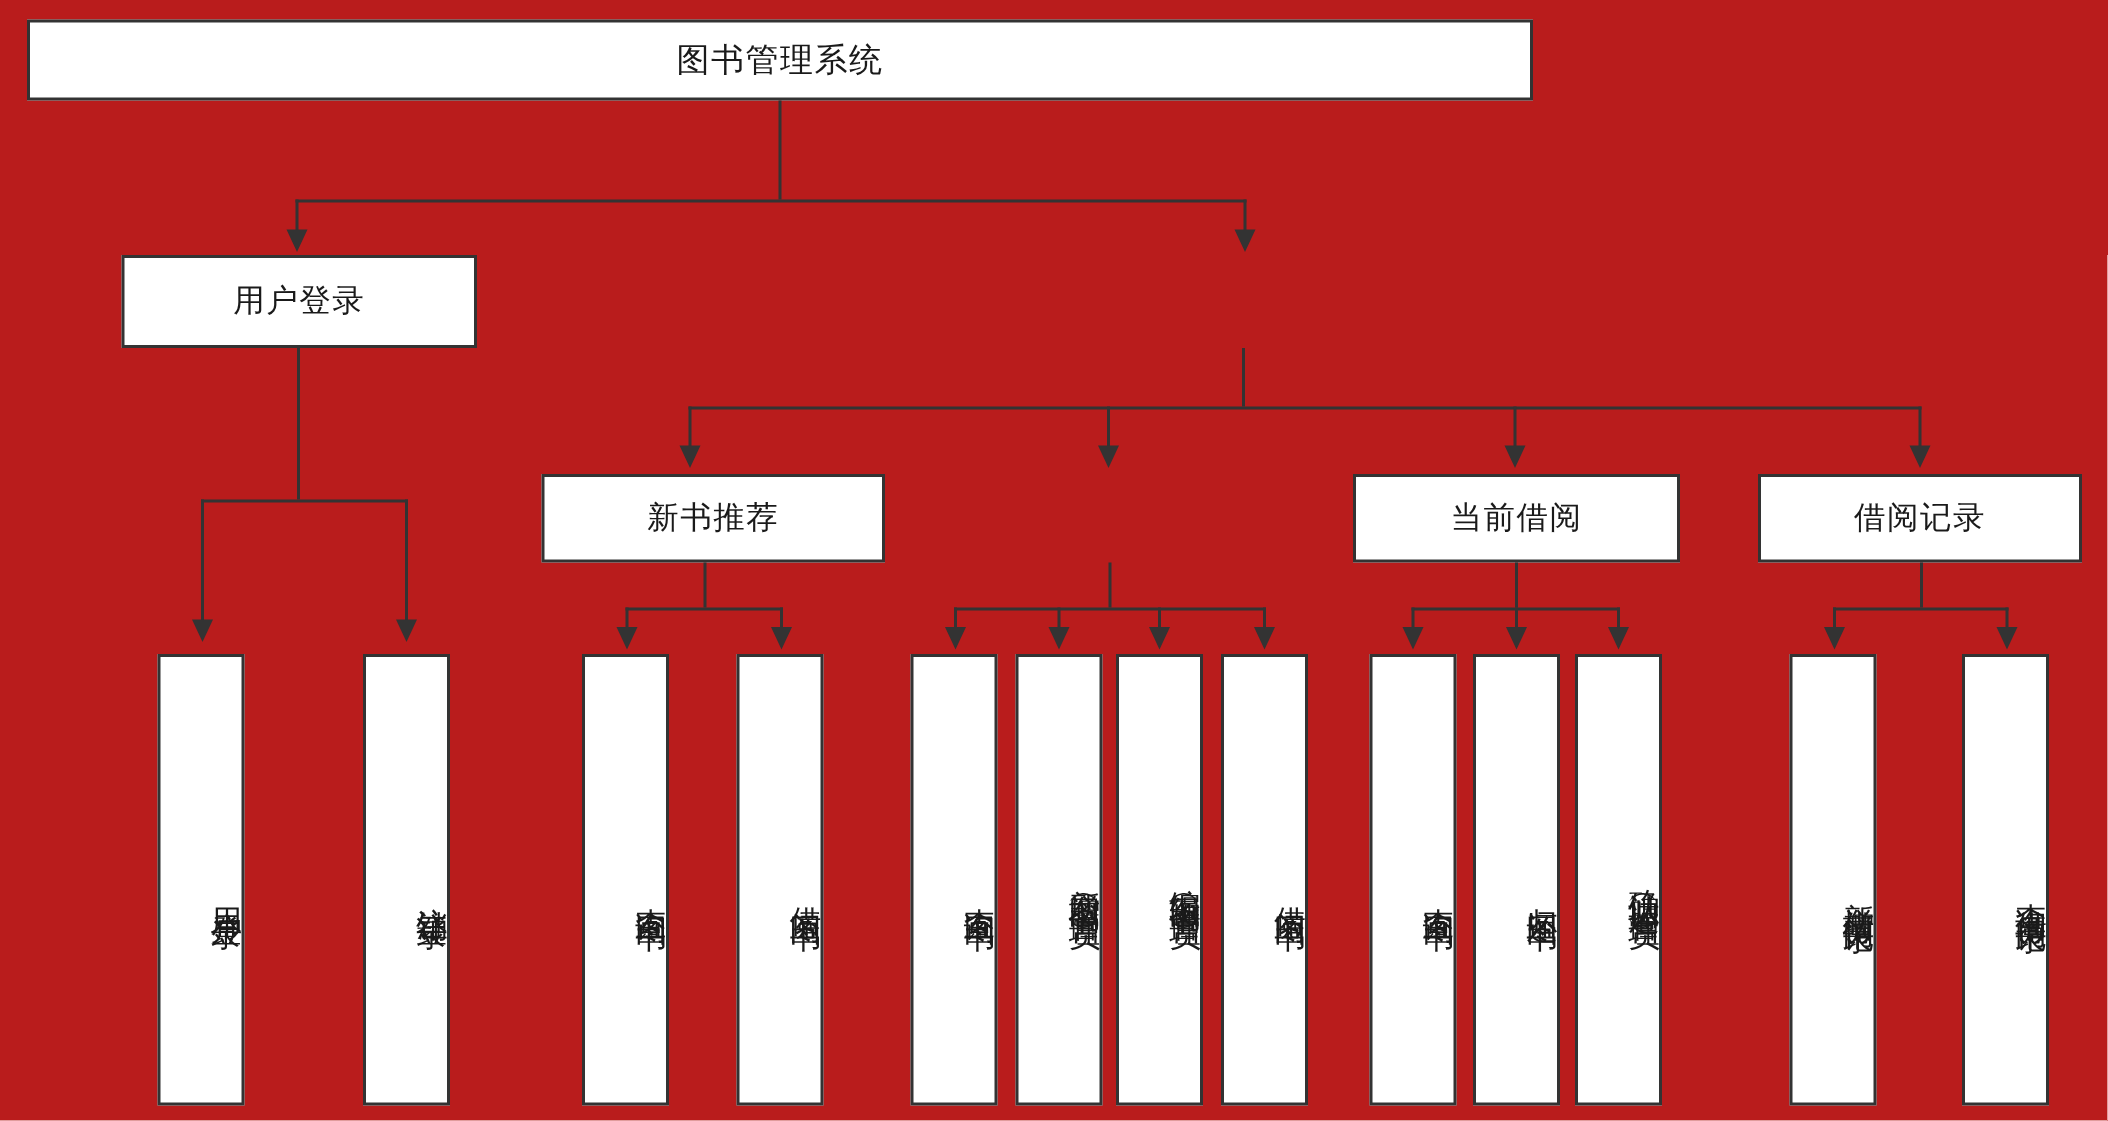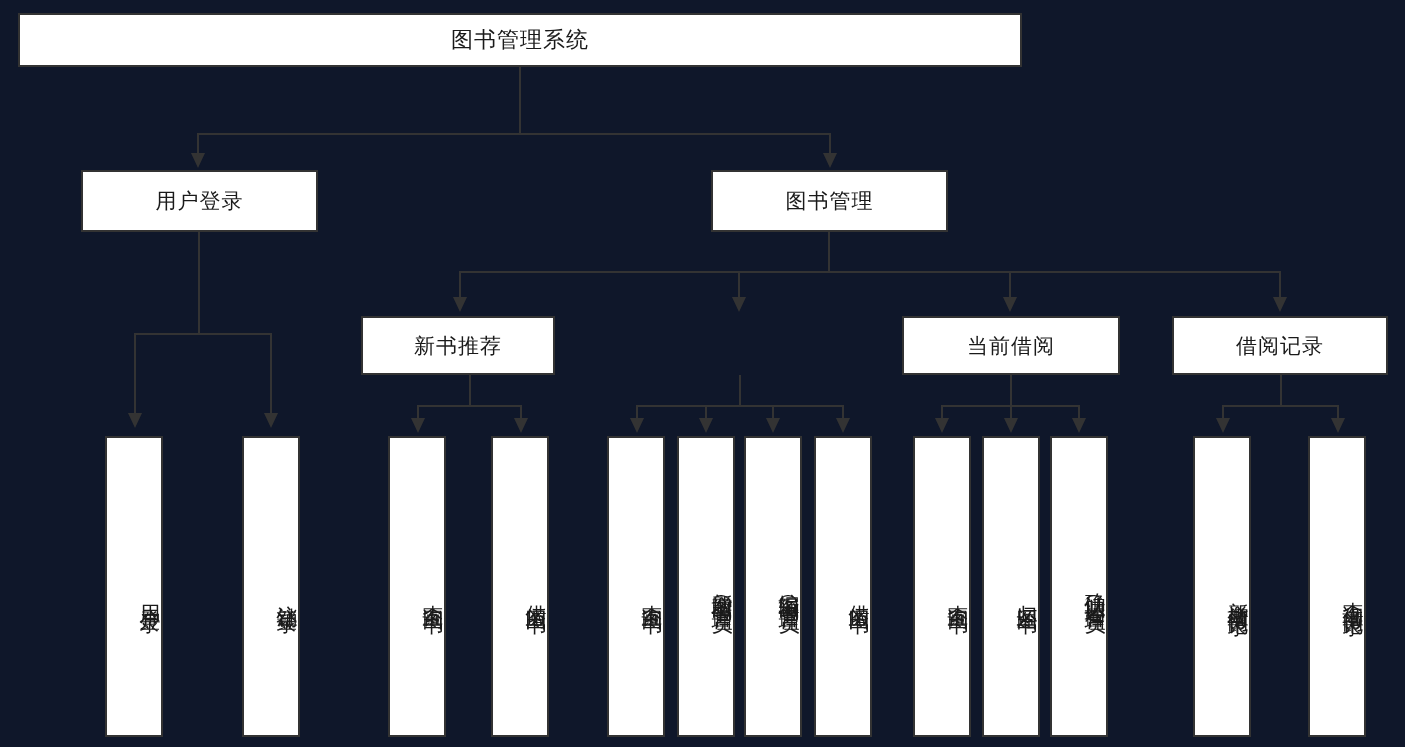--- a/index.html
+++ b/index.html
@@ -7,21 +7,21 @@
     padding: 0;
     background: #ffffff;
   }
   body {
     font-family: "Liberation Sans", "DejaVu Sans", sans-serif;
   }
   #canvas {
     position: relative;
     width: 1405px;
     height: 747px;
-    background: #0f172a;
+    background: #b91c1c;
     overflow: hidden;
   }
   .node {
     position: absolute;
     box-sizing: border-box;
     border: 2px solid #333333;
     background: #ffffff;
     display: flex;
     align-items: center;
     justify-content: center;
@@ -82,21 +82,20 @@
   <div class="line h" style="left:197px; top:133px; width:634px;"></div>
 
   <div class="line v" style="left:197px; top:133px; height:22px;"></div>
   <div class="arrow" style="left:191px; top:153px;"></div>
 
   <div class="line v" style="left:829px; top:133px; height:22px;"></div>
   <div class="arrow" style="left:823px; top:153px;"></div>
 
   <div class="node horiz" style="left:81px; top:170px; width:237px; height:62px;">用户登录</div>
 
-  <div class="node horiz" style="left:711px; top:170px; width:237px; height:62px;">图书管理</div>
 
   <div class="line v" style="left:198px; top:232px; height:101px;"></div>
   <div class="line h" style="left:134px; top:333px; width:138px;"></div>
   <div class="line v" style="left:134px; top:333px; height:82px;"></div>
   <div class="arrow" style="left:128px; top:413px;"></div>
   <div class="line v" style="left:270px; top:333px; height:82px;"></div>
   <div class="arrow" style="left:264px; top:413px;"></div>
 
   <div class="line v" style="left:828px; top:232px; height:39px;"></div>
   <div class="line h" style="left:459px; top:271px; width:822px;"></div>
@@ -106,21 +105,21 @@
 
   <div class="line v" style="left:738px; top:271px; height:28px;"></div>
   <div class="arrow" style="left:732px; top:297px;"></div>
 
   <div class="line v" style="left:1009px; top:271px; height:28px;"></div>
   <div class="arrow" style="left:1003px; top:297px;"></div>
 
   <div class="line v" style="left:1279px; top:271px; height:28px;"></div>
   <div class="arrow" style="left:1273px; top:297px;"></div>
 
-  <div class="node horiz" style="left:361px; top:316px; width:194px; height:59px;">新书推荐</div>
+  <div class="node horiz" style="left:361px; top:316px; width:229px; height:59px;font-family:Liberation Serif, serif;">新书推荐</div>
 
 
   <div class="node horiz" style="left:902px; top:316px; width:218px; height:59px;">当前借阅</div>
 
   <div class="node horiz" style="left:1172px; top:316px; width:216px; height:59px;">借阅记录</div>
 
   <div class="line v" style="left:469px; top:375px; height:30px;"></div>
   <div class="line h" style="left:417px; top:405px; width:105px;"></div>
   <div class="line v" style="left:417px; top:405px; height:14px;"></div>
   <div class="arrow" style="left:411px; top:418px;"></div>

